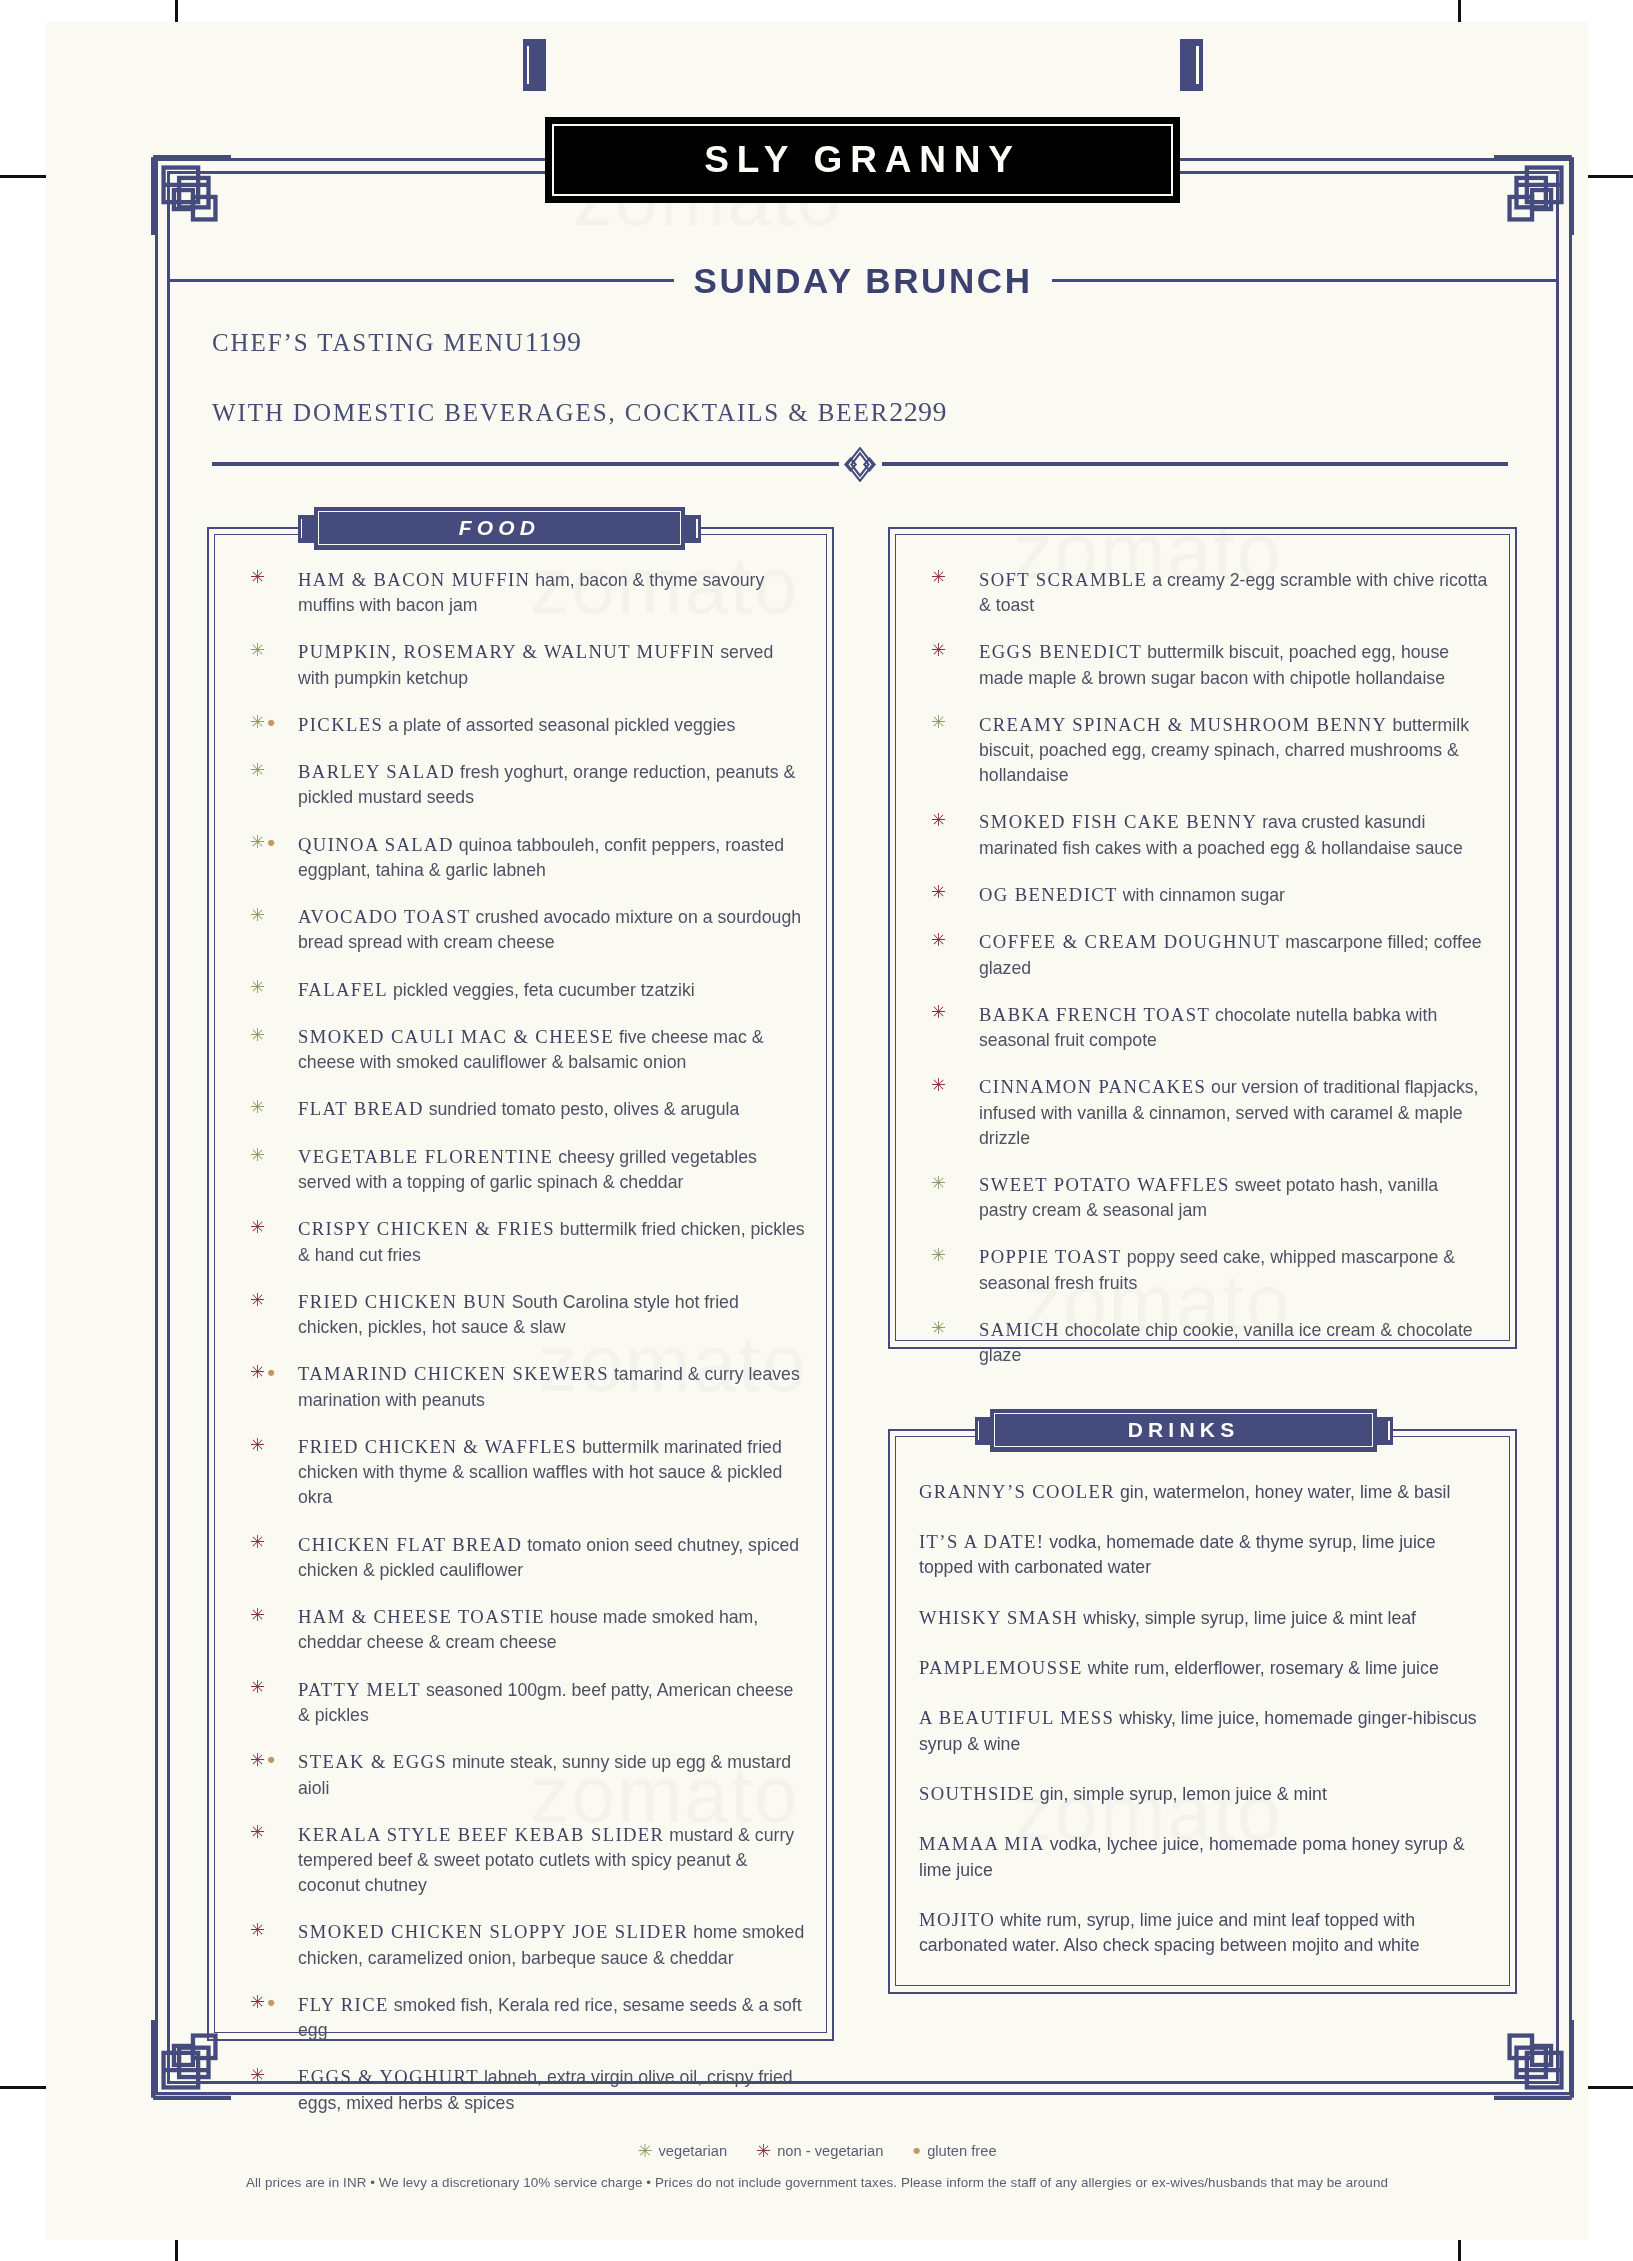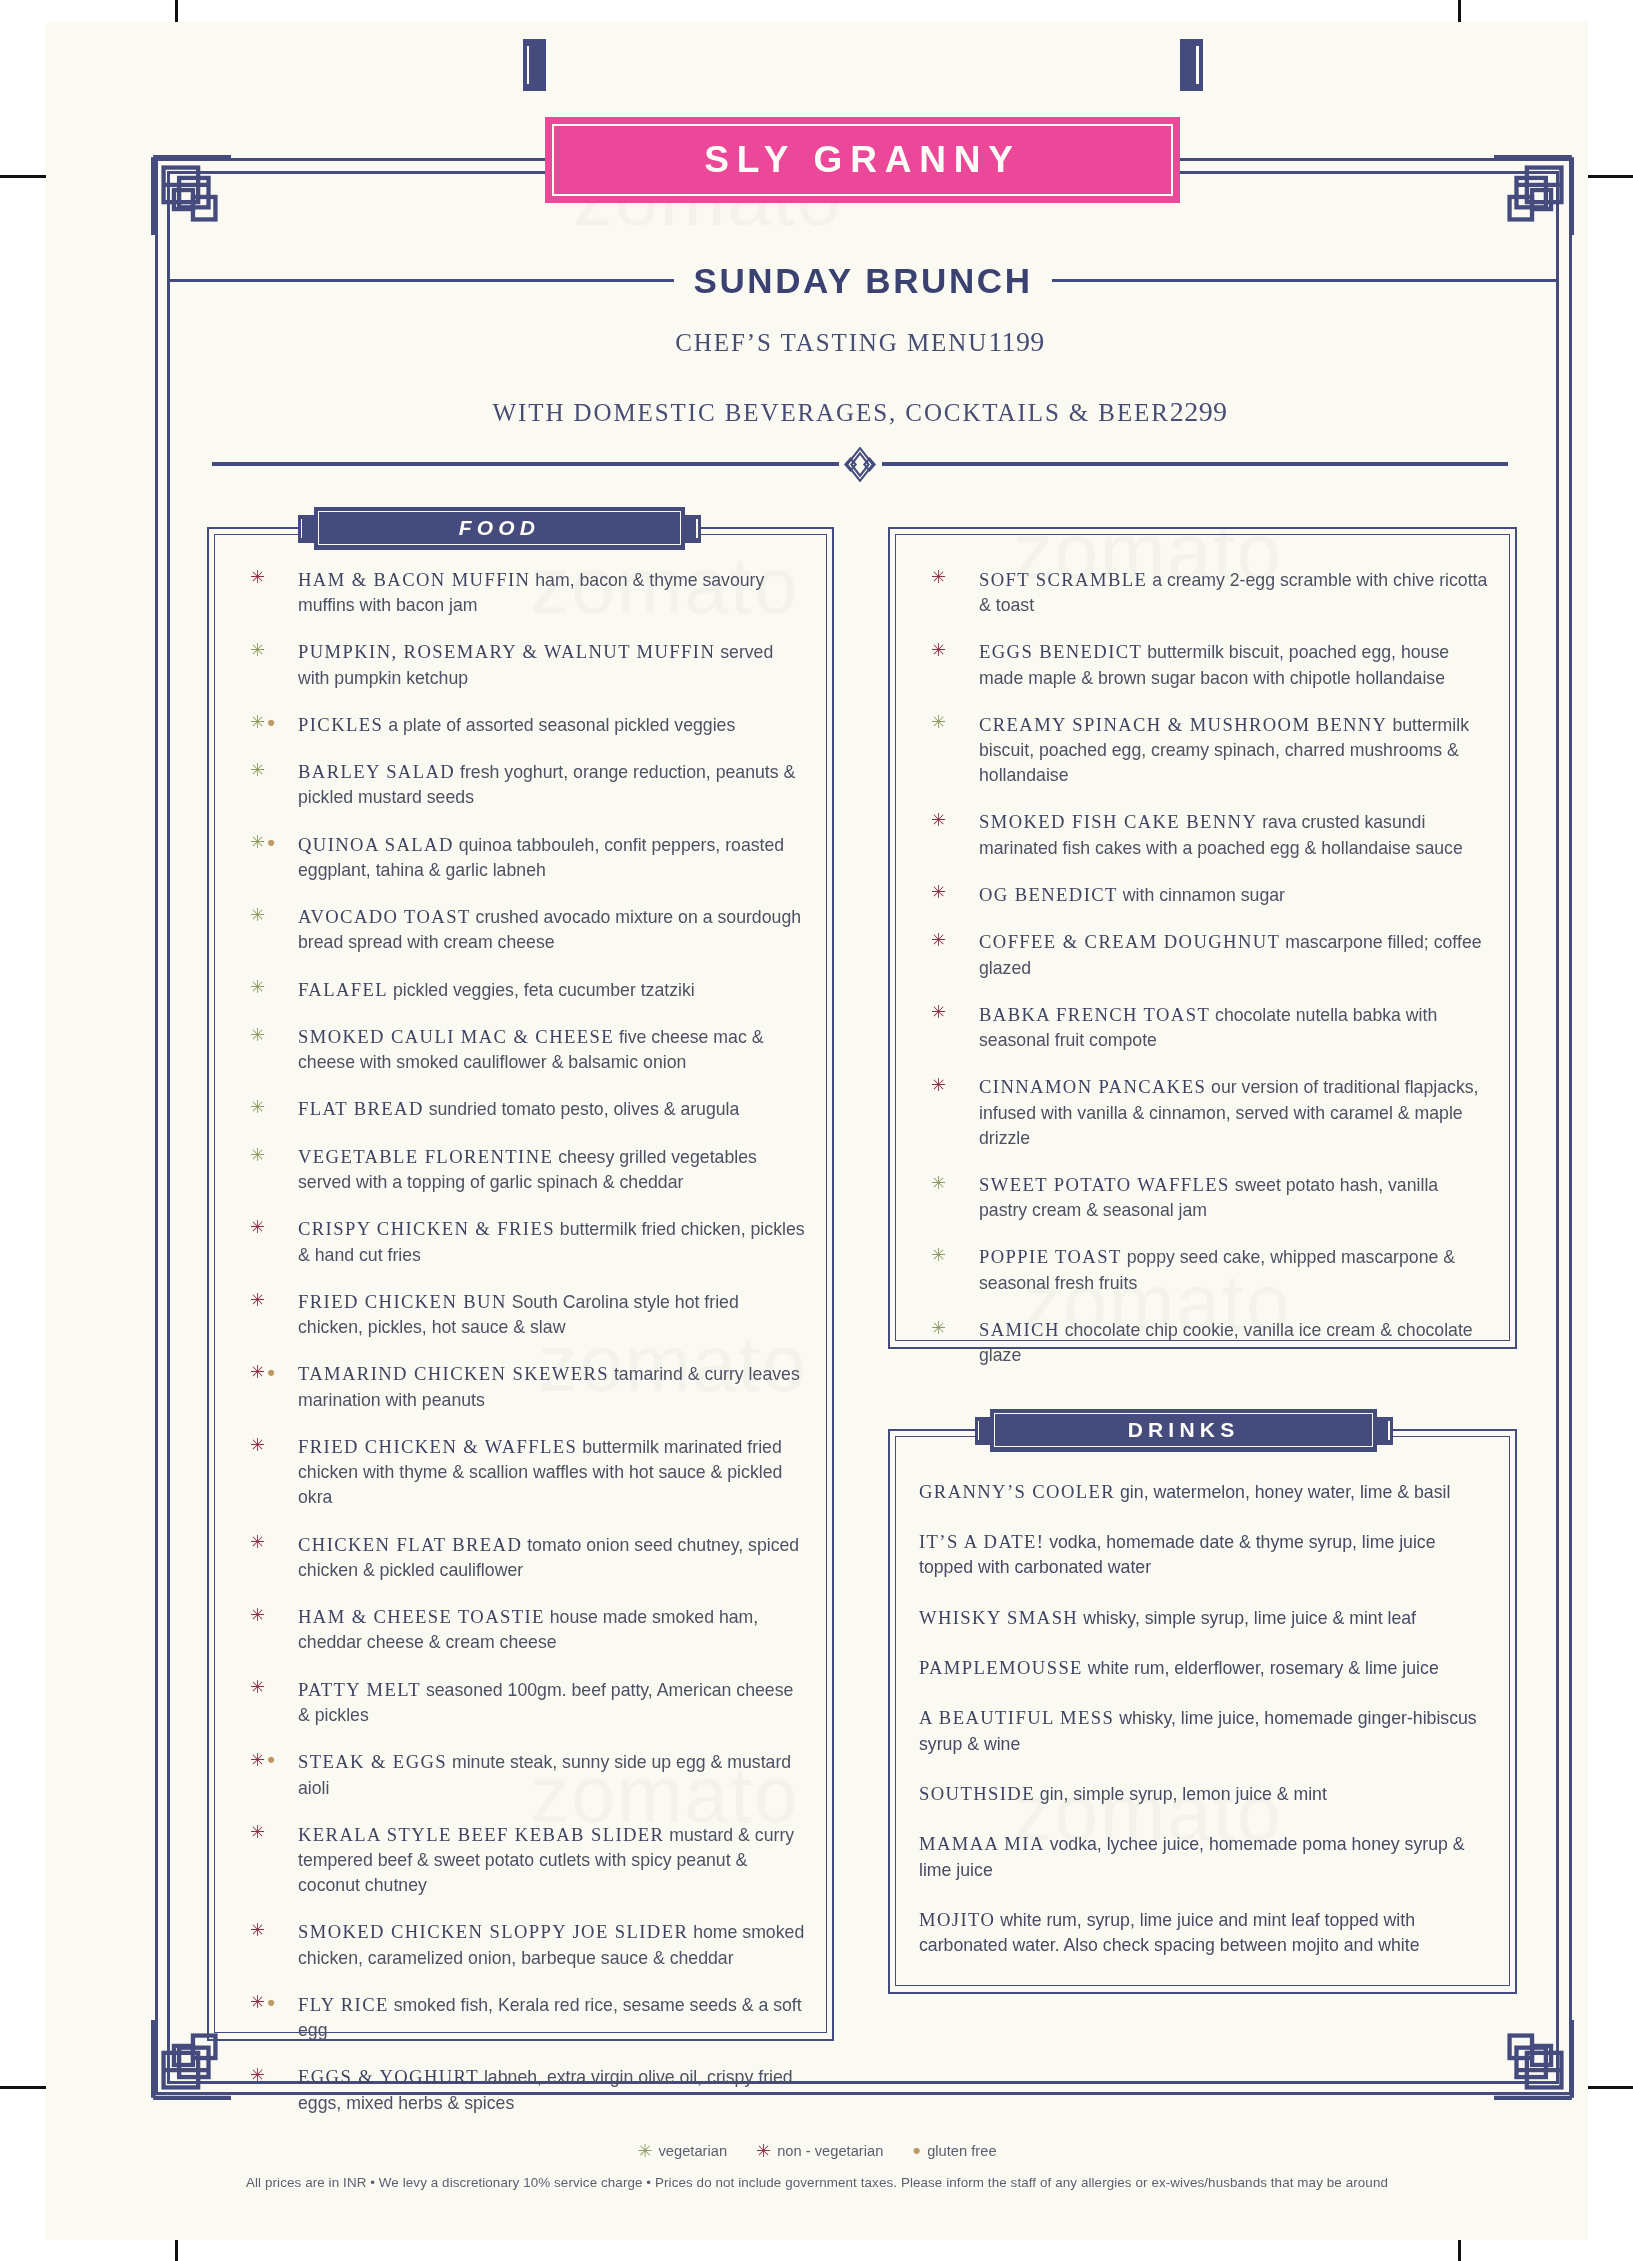--- a/index.html
+++ b/index.html
@@ -45,21 +45,21 @@
   .dc-tl { left: 102px;  top: 130px; }
   .dc-tr { left: 1448px; top: 130px; transform: scaleX(-1); }
   .dc-bl { left: 102px;  top: 1998px; transform: scaleY(-1); }
   .dc-br { left: 1448px; top: 1998px; transform: scale(-1,-1); }
 
   
   .masthead {
     position: absolute;
     left: 499px; top: 95px;
     width: 635px; height: 86px;
-    background: #ec4899;
+    background: #000000;
     z-index: 6;
   }
   .masthead .inner-rule {
     position: absolute;
     left: 7px; top: 7px; right: 7px; bottom: 7px;
     border: 2.6px solid #fbfaf2;
   }
   
   .plaque-ear {
     position: absolute;
@@ -112,21 +112,21 @@
     white-space: nowrap;
   }
 
   
   .price-rows {
     position: absolute;
     left: 166px; top: 304px;
     width: 1296px;
   }
   .price-row {
-    display: flex; align-items: baseline; justify-content: center;
+    display: flex; align-items: baseline; justify-content: flex-start;
     margin-bottom: 38px;
   }
   .price-row .label {
     color: #474d73;
     font-family: "Liberation Serif", serif;
     font-size: 25px;
     letter-spacing: 1.9px;
   }
   .price-row .amount {
     color: #474d73;

